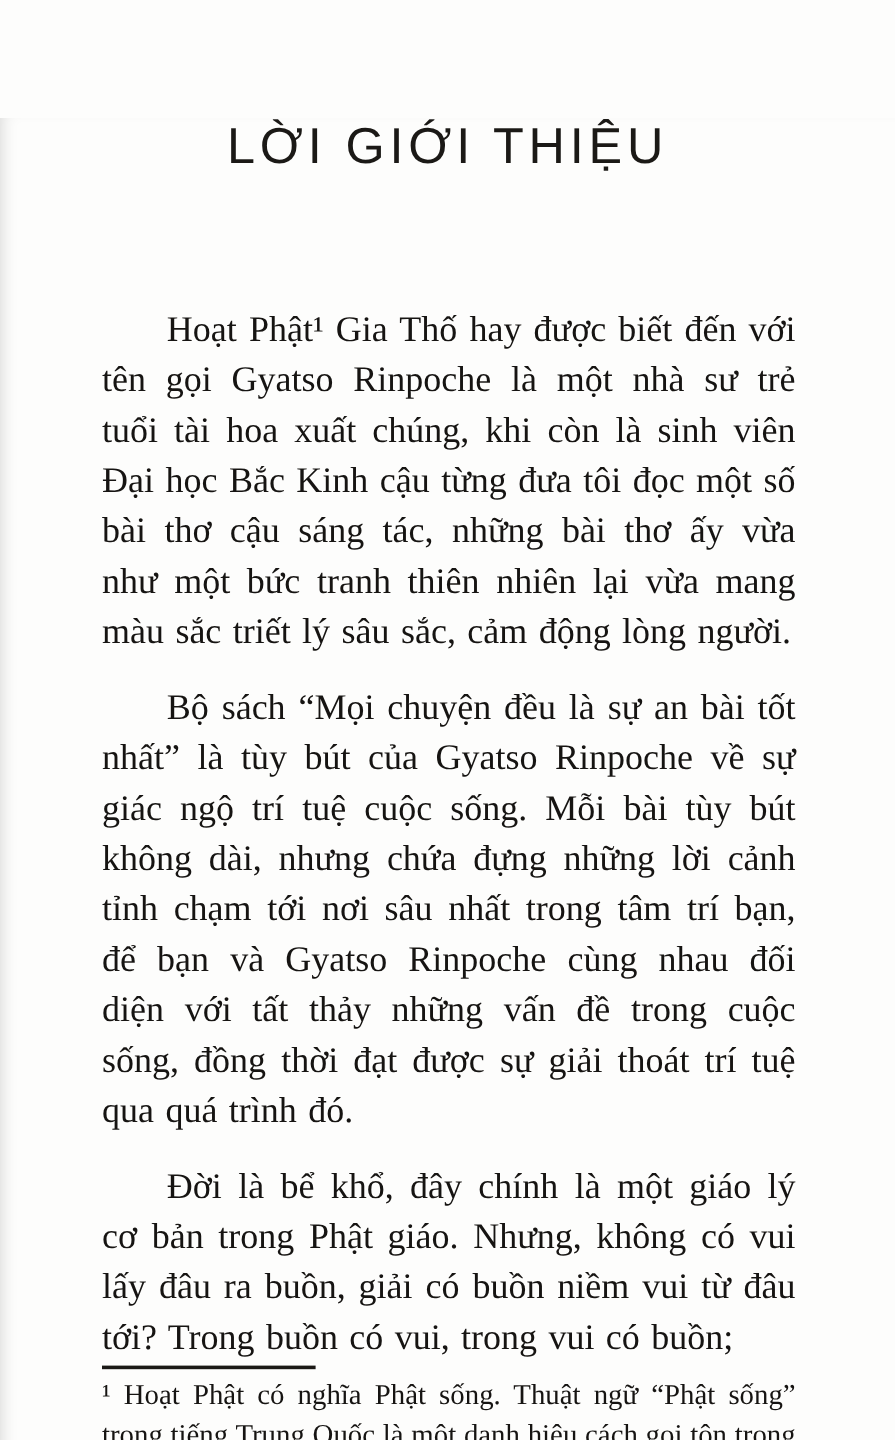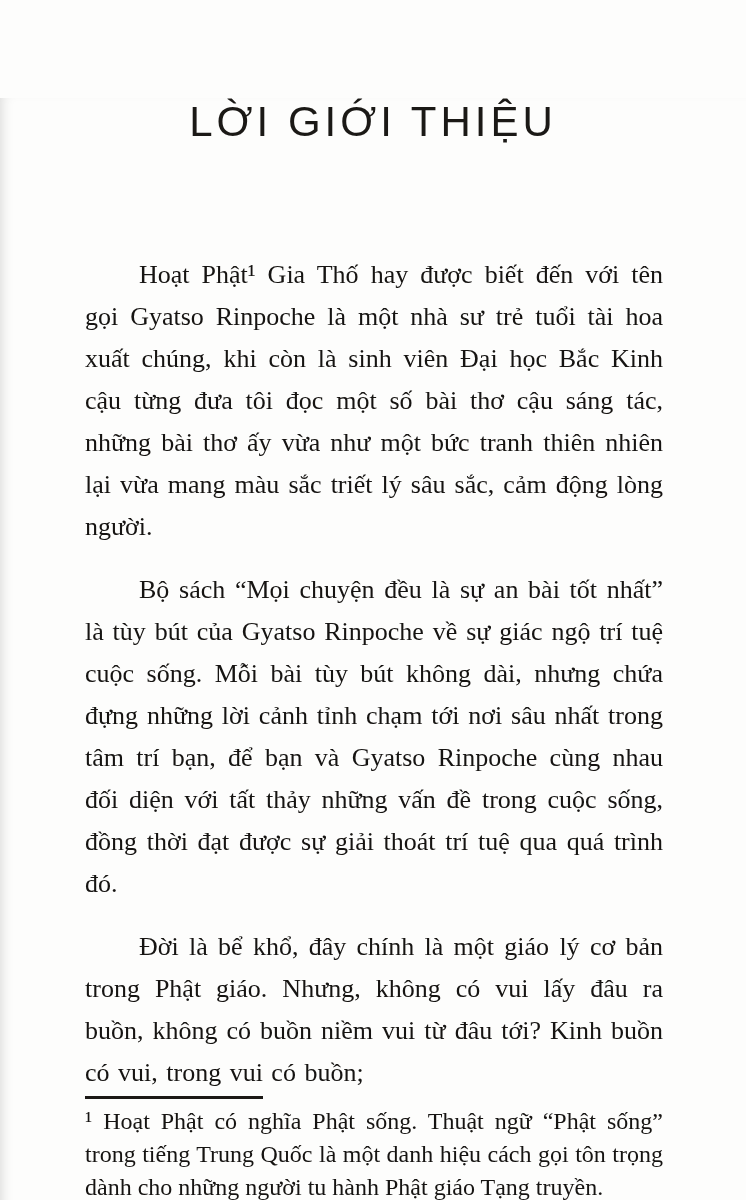--- a/index.html
+++ b/index.html
@@ -29,21 +29,21 @@
     font-size: 42px;
     letter-spacing: 4px;
     color: #1b1916;
   }
 
   .body-text {
     margin: 108px 83px 0 85px;
   }
 
   .body-text p {
-    font-size: 26px;
+    font-size: 30px;
     line-height: 42px;
     text-align: justify;
     text-indent: 54px;
     margin-bottom: 21px;
     word-spacing: 2px;
   }
 
   .body-text p:last-child { margin-bottom: 0; }
 
   .footnote-separator {
@@ -63,20 +63,20 @@
 </head>
 <body>
 
 <div class="book-page">
 
   <h1 class="chapter-title">LỜI GIỚI THIỆU</h1>
 
   <div class="body-text">
     <p>Hoạt Phật¹ Gia Thố hay được biết đến với tên gọi Gyatso Rinpoche là một nhà sư trẻ tuổi tài hoa xuất chúng, khi còn là sinh viên Đại học Bắc Kinh cậu từng đưa tôi đọc một số bài thơ cậu sáng tác, những bài thơ ấy vừa như một bức tranh thiên nhiên lại vừa mang màu sắc triết lý sâu sắc, cảm động lòng người.</p>
     <p>Bộ sách “Mọi chuyện đều là sự an bài tốt nhất” là tùy bút của Gyatso Rinpoche về sự giác ngộ trí tuệ cuộc sống. Mỗi bài tùy bút không dài, nhưng chứa đựng những lời cảnh tỉnh chạm tới nơi sâu nhất trong tâm trí bạn, để bạn và Gyatso Rinpoche cùng nhau đối diện với tất thảy những vấn đề trong cuộc sống, đồng thời đạt được sự giải thoát trí tuệ qua quá trình đó.</p>
-    <p>Đời là bể khổ, đây chính là một giáo lý cơ bản trong Phật giáo. Nhưng, không có vui lấy đâu ra buồn, không có buồn niềm vui từ đâu tới? Kinh buồn có vui, trong vui có buồn;</p>
+    <p>Đời là bể khổ, đây chính là một giáo lý cơ bản trong Phật giáo. Nhưng, không có vui lấy đâu ra buồn, giải có buồn niềm vui từ đâu tới? Trong buồn có vui, trong vui có buồn;</p>
   </div>
 
   <hr class="footnote-separator">
 
   <div class="footnote">¹ Hoạt Phật có nghĩa Phật sống. Thuật ngữ “Phật sống” trong tiếng Trung Quốc là một danh hiệu cách gọi tôn trọng dành cho những người tu hành Phật giáo Tạng truyền.</div>
 
 </div>
 
 </body></html>

